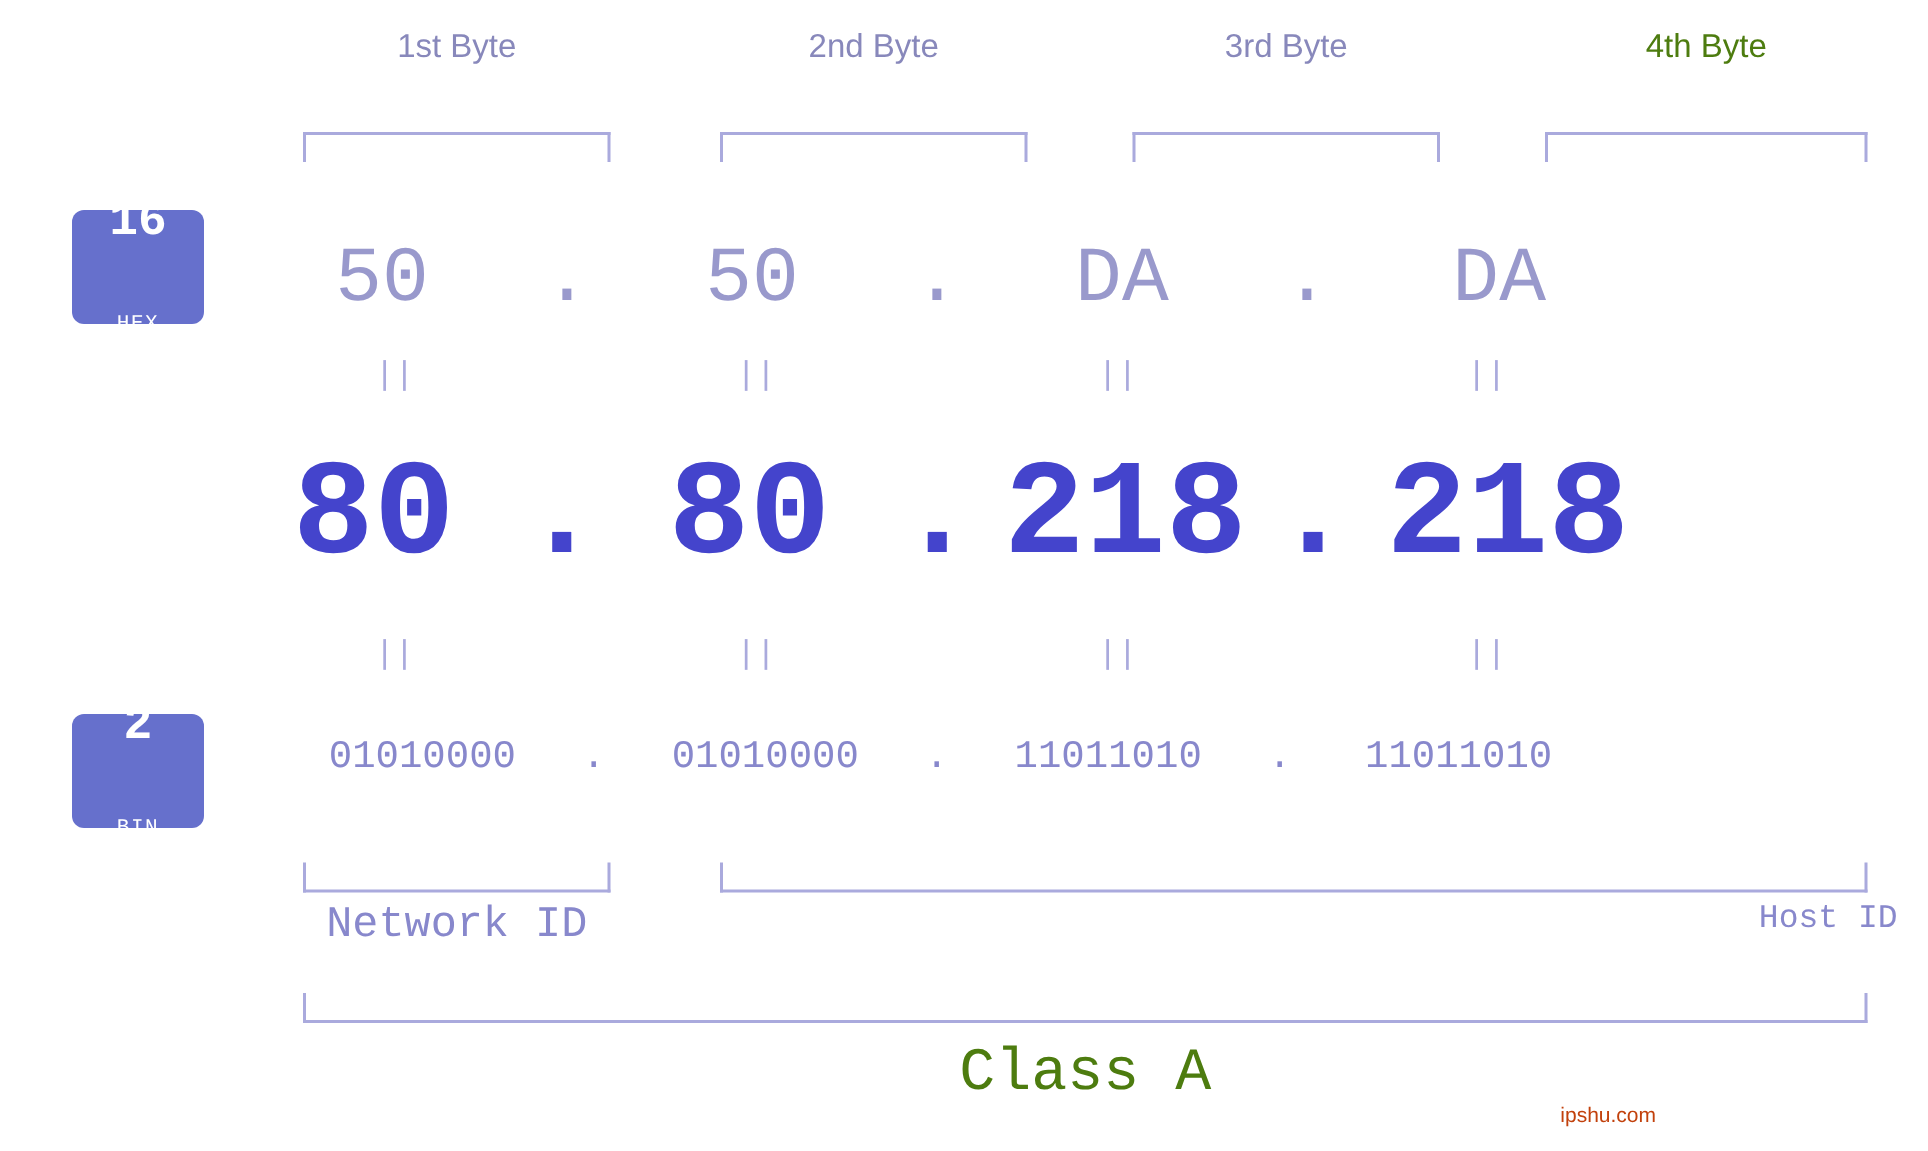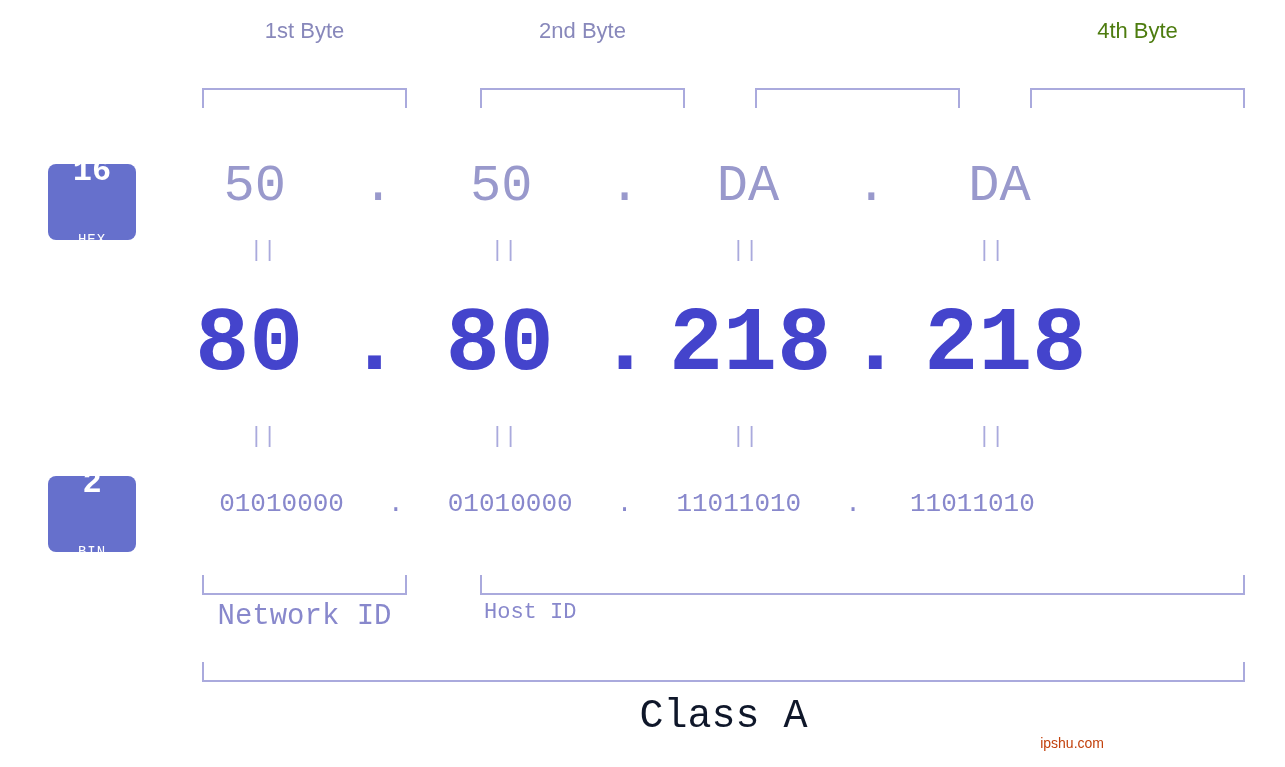--- a/index.html
+++ b/index.html
@@ -138,30 +138,33 @@
 <body>
 
 <div class="layout">
 
   <div style="position:absolute; top:18px; left:202px; width:205px; text-align:center;">
     <span style="color:#8888bb; font-size:22px; font-family:Arial,sans-serif;">1st Byte</span>
   </div>
   <div style="position:absolute; top:18px; left:480px; width:205px; text-align:center;">
     <span style="color:#8888bb; font-size:22px; font-family:Arial,sans-serif;">2nd Byte</span>
   </div>
+  <div style="position:absolute; top:18px; left:755px; width:205px; text-align:center;">
+    <span style="color:#8888bb; font-size:22px; font-family:Arial,sans-serif;">3rd Byte</span>
+  </div>
   <div style="position:absolute; top:18px; left:1030px; width:215px; text-align:center;">
     <span style="color:#4d7c0f; font-size:22px; font-family:Arial,sans-serif;">4th Byte</span>
   </div>
 
   <div class="top-bracket-1"></div>
   <div class="top-bracket-2"></div>
   <div class="top-bracket-3"></div>
   <div class="top-bracket-4"></div>
 
-  <div class="base-label" style="top: 164px;">
+  <div class="base-label" style="top: 140px;">
     <span class="base-number">16</span>
     <span class="base-name">HEX</span>
   </div>
 
   <div style="position:absolute; top:148px; left:155px; right:20px; display:flex; align-items:center; justify-content:center; height:76px;">
     <span style="width:205px; text-align:center; color:#9999cc; font-size:52px; font-family:'Courier New',Courier,monospace;">50</span>
     <span style="color:#9999cc; font-size:52px; font-family:'Courier New',Courier,monospace; margin:0 8px;">.</span>
     <span style="width:205px; text-align:center; color:#9999cc; font-size:52px; font-family:'Courier New',Courier,monospace;">50</span>
     <span style="color:#9999cc; font-size:52px; font-family:'Courier New',Courier,monospace; margin:0 8px;">.</span>
     <span style="width:205px; text-align:center; color:#9999cc; font-size:52px; font-family:'Courier New',Courier,monospace;">DA</span>
@@ -216,27 +219,27 @@
   </div>
 
   <div class="network-bottom-bracket"></div>
 
   <div class="host-bottom-bracket"></div>
 
   <div style="position:absolute; top:600px; left:202px; width:205px; text-align:center;">
     <span style="color:#8888cc; font-size:29px; font-family:'Courier New',Courier,monospace;">Network ID</span>
   </div>
 
-  <div style="position:absolute; top:600px; left:484px; width:765px; text-align:left;">
+  <div style="position:absolute; top:600px; left:500px; width:765px; text-align:right;">
     <span style="color:#8888cc; font-size:22px; font-family:'Courier New',Courier,monospace;">Host ID</span>
   </div>
 
   <div class="class-bottom-bracket"></div>
 
   <div style="position:absolute; top:694px; left:202px; width:1043px; text-align:center;">
-    <span style="color:#0f172a; font-size:40px; font-family:'Courier New',Courier,monospace;margin-top:39px;">Class A</span>
+    <span style="color:#4d7c0f; font-size:40px; font-family:'Courier New',Courier,monospace;margin-top:39px;">Class A</span>
   </div>
 
   <div style="position:absolute; bottom:14px; right:20px;">
     <span style="color:#c2410c; font-size:14px; font-family:Arial,sans-serif;">ipshu.com</span>
   </div>
 
 </div>
 
 </body></html>

